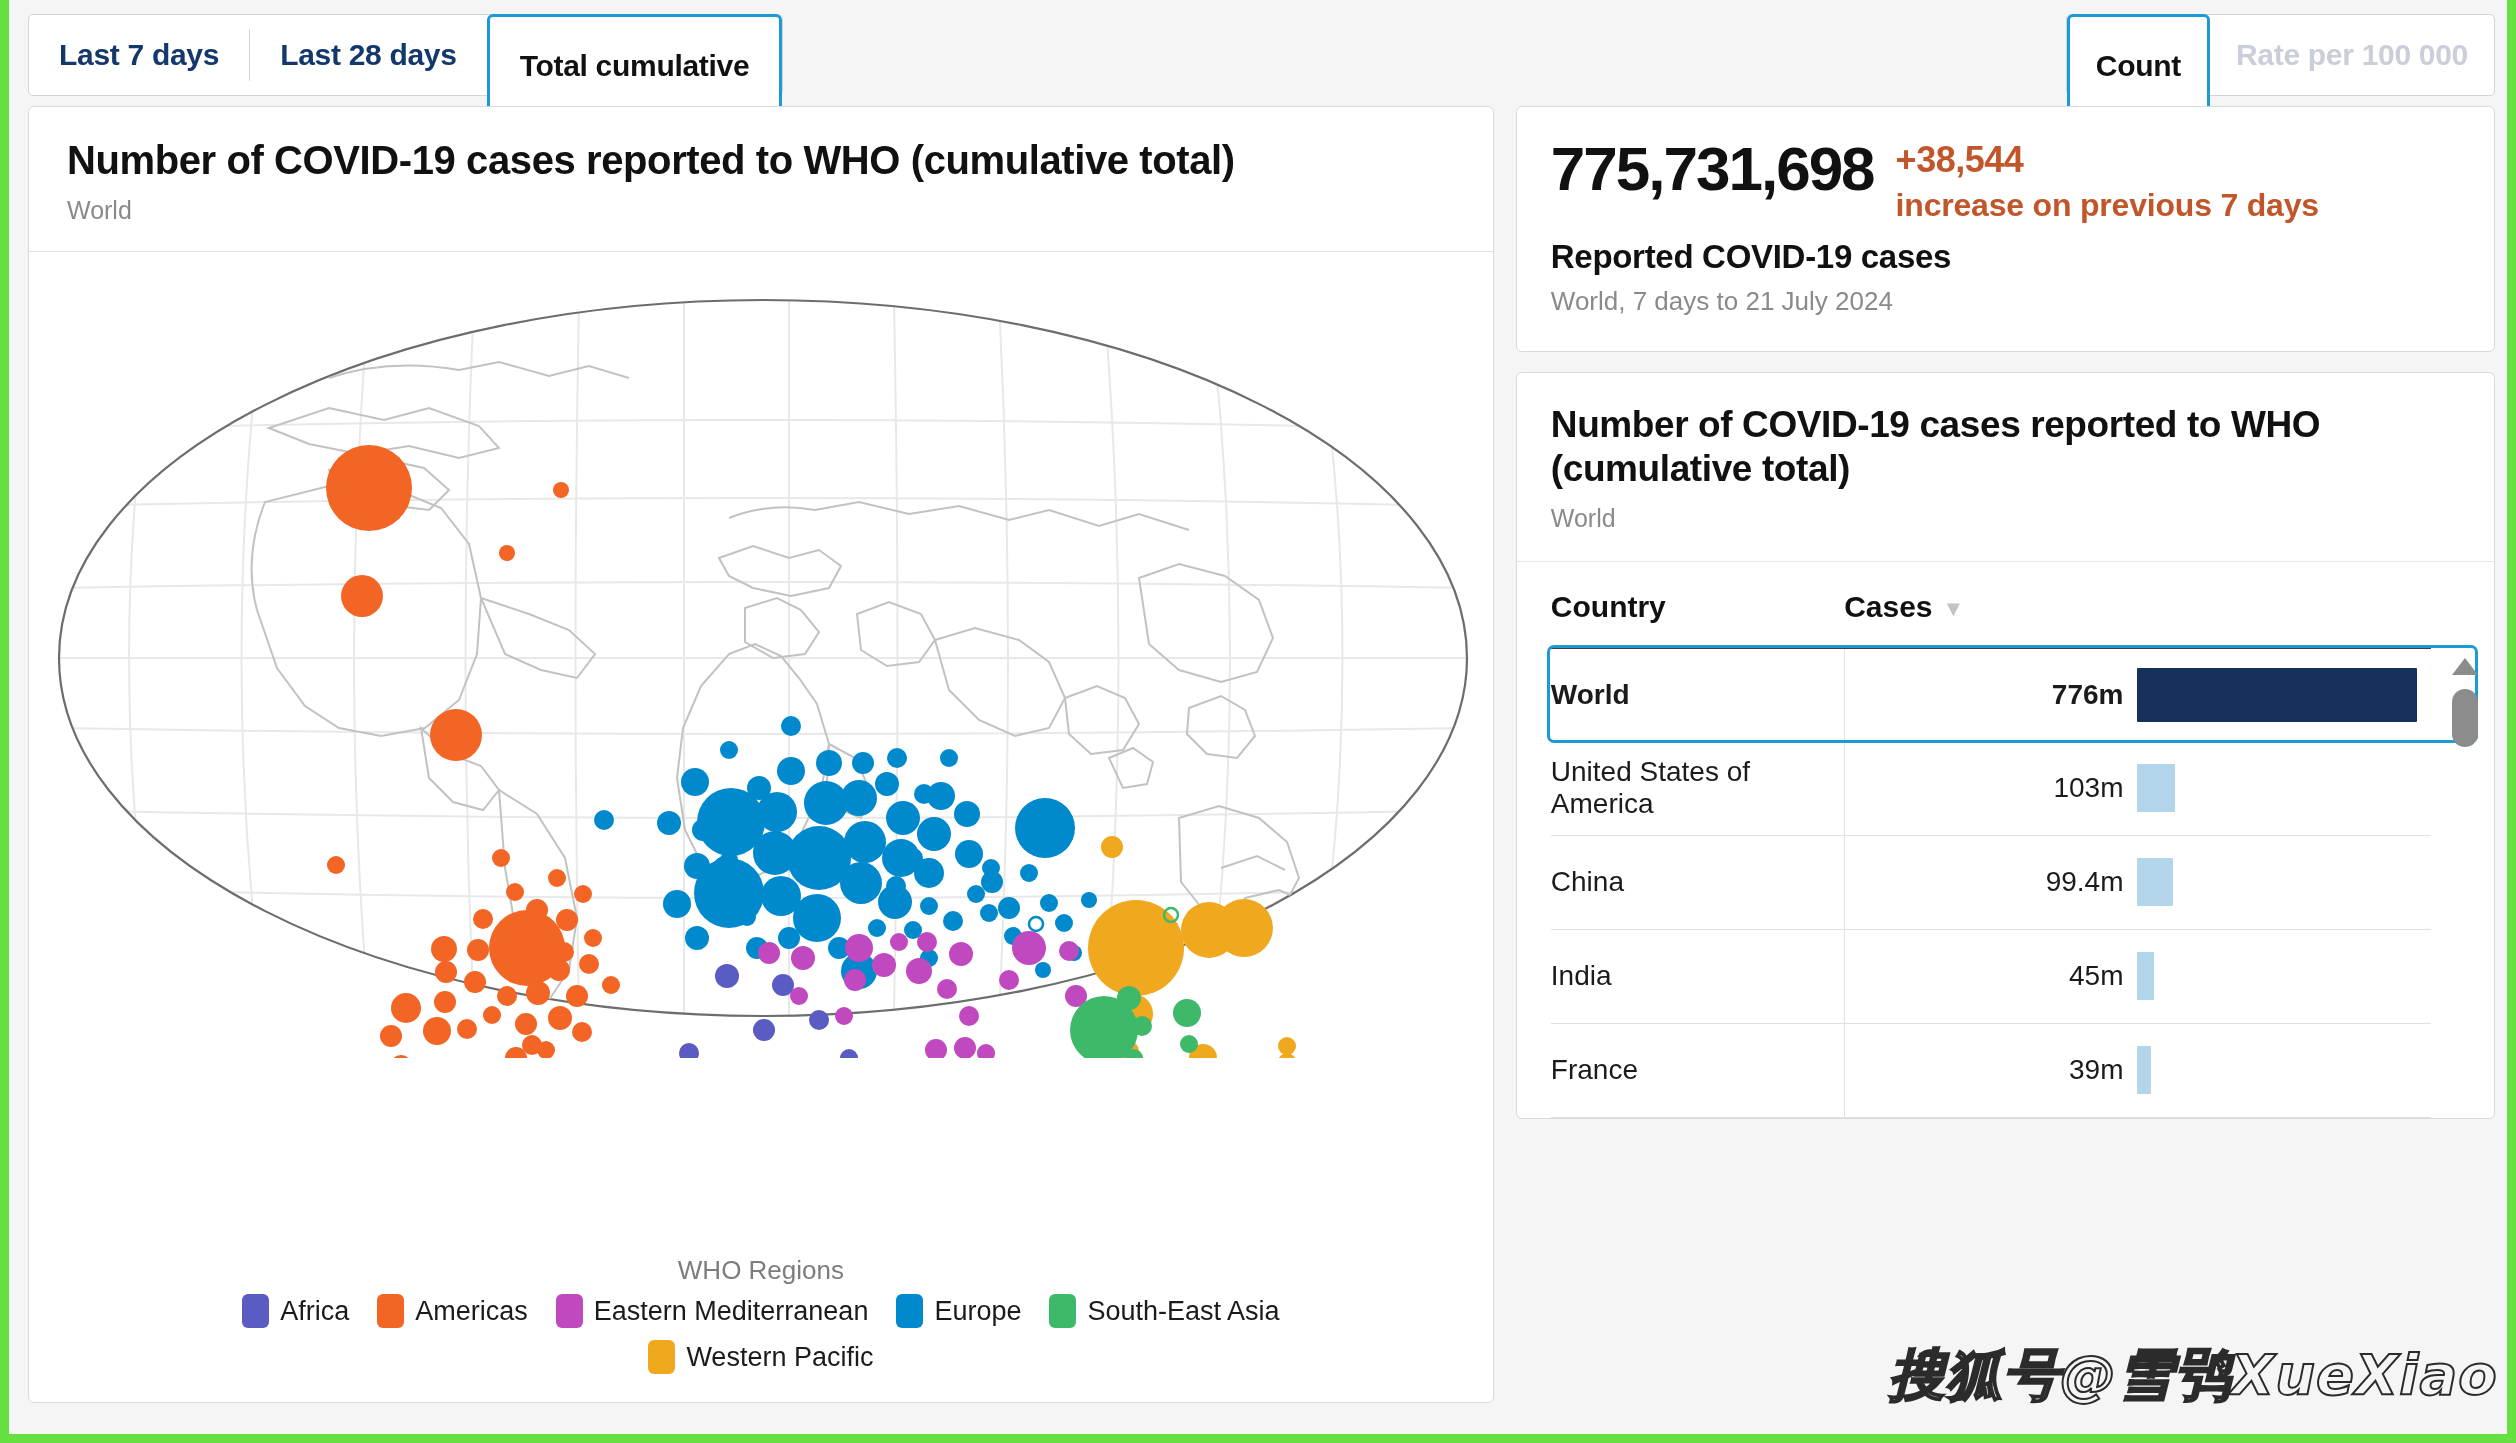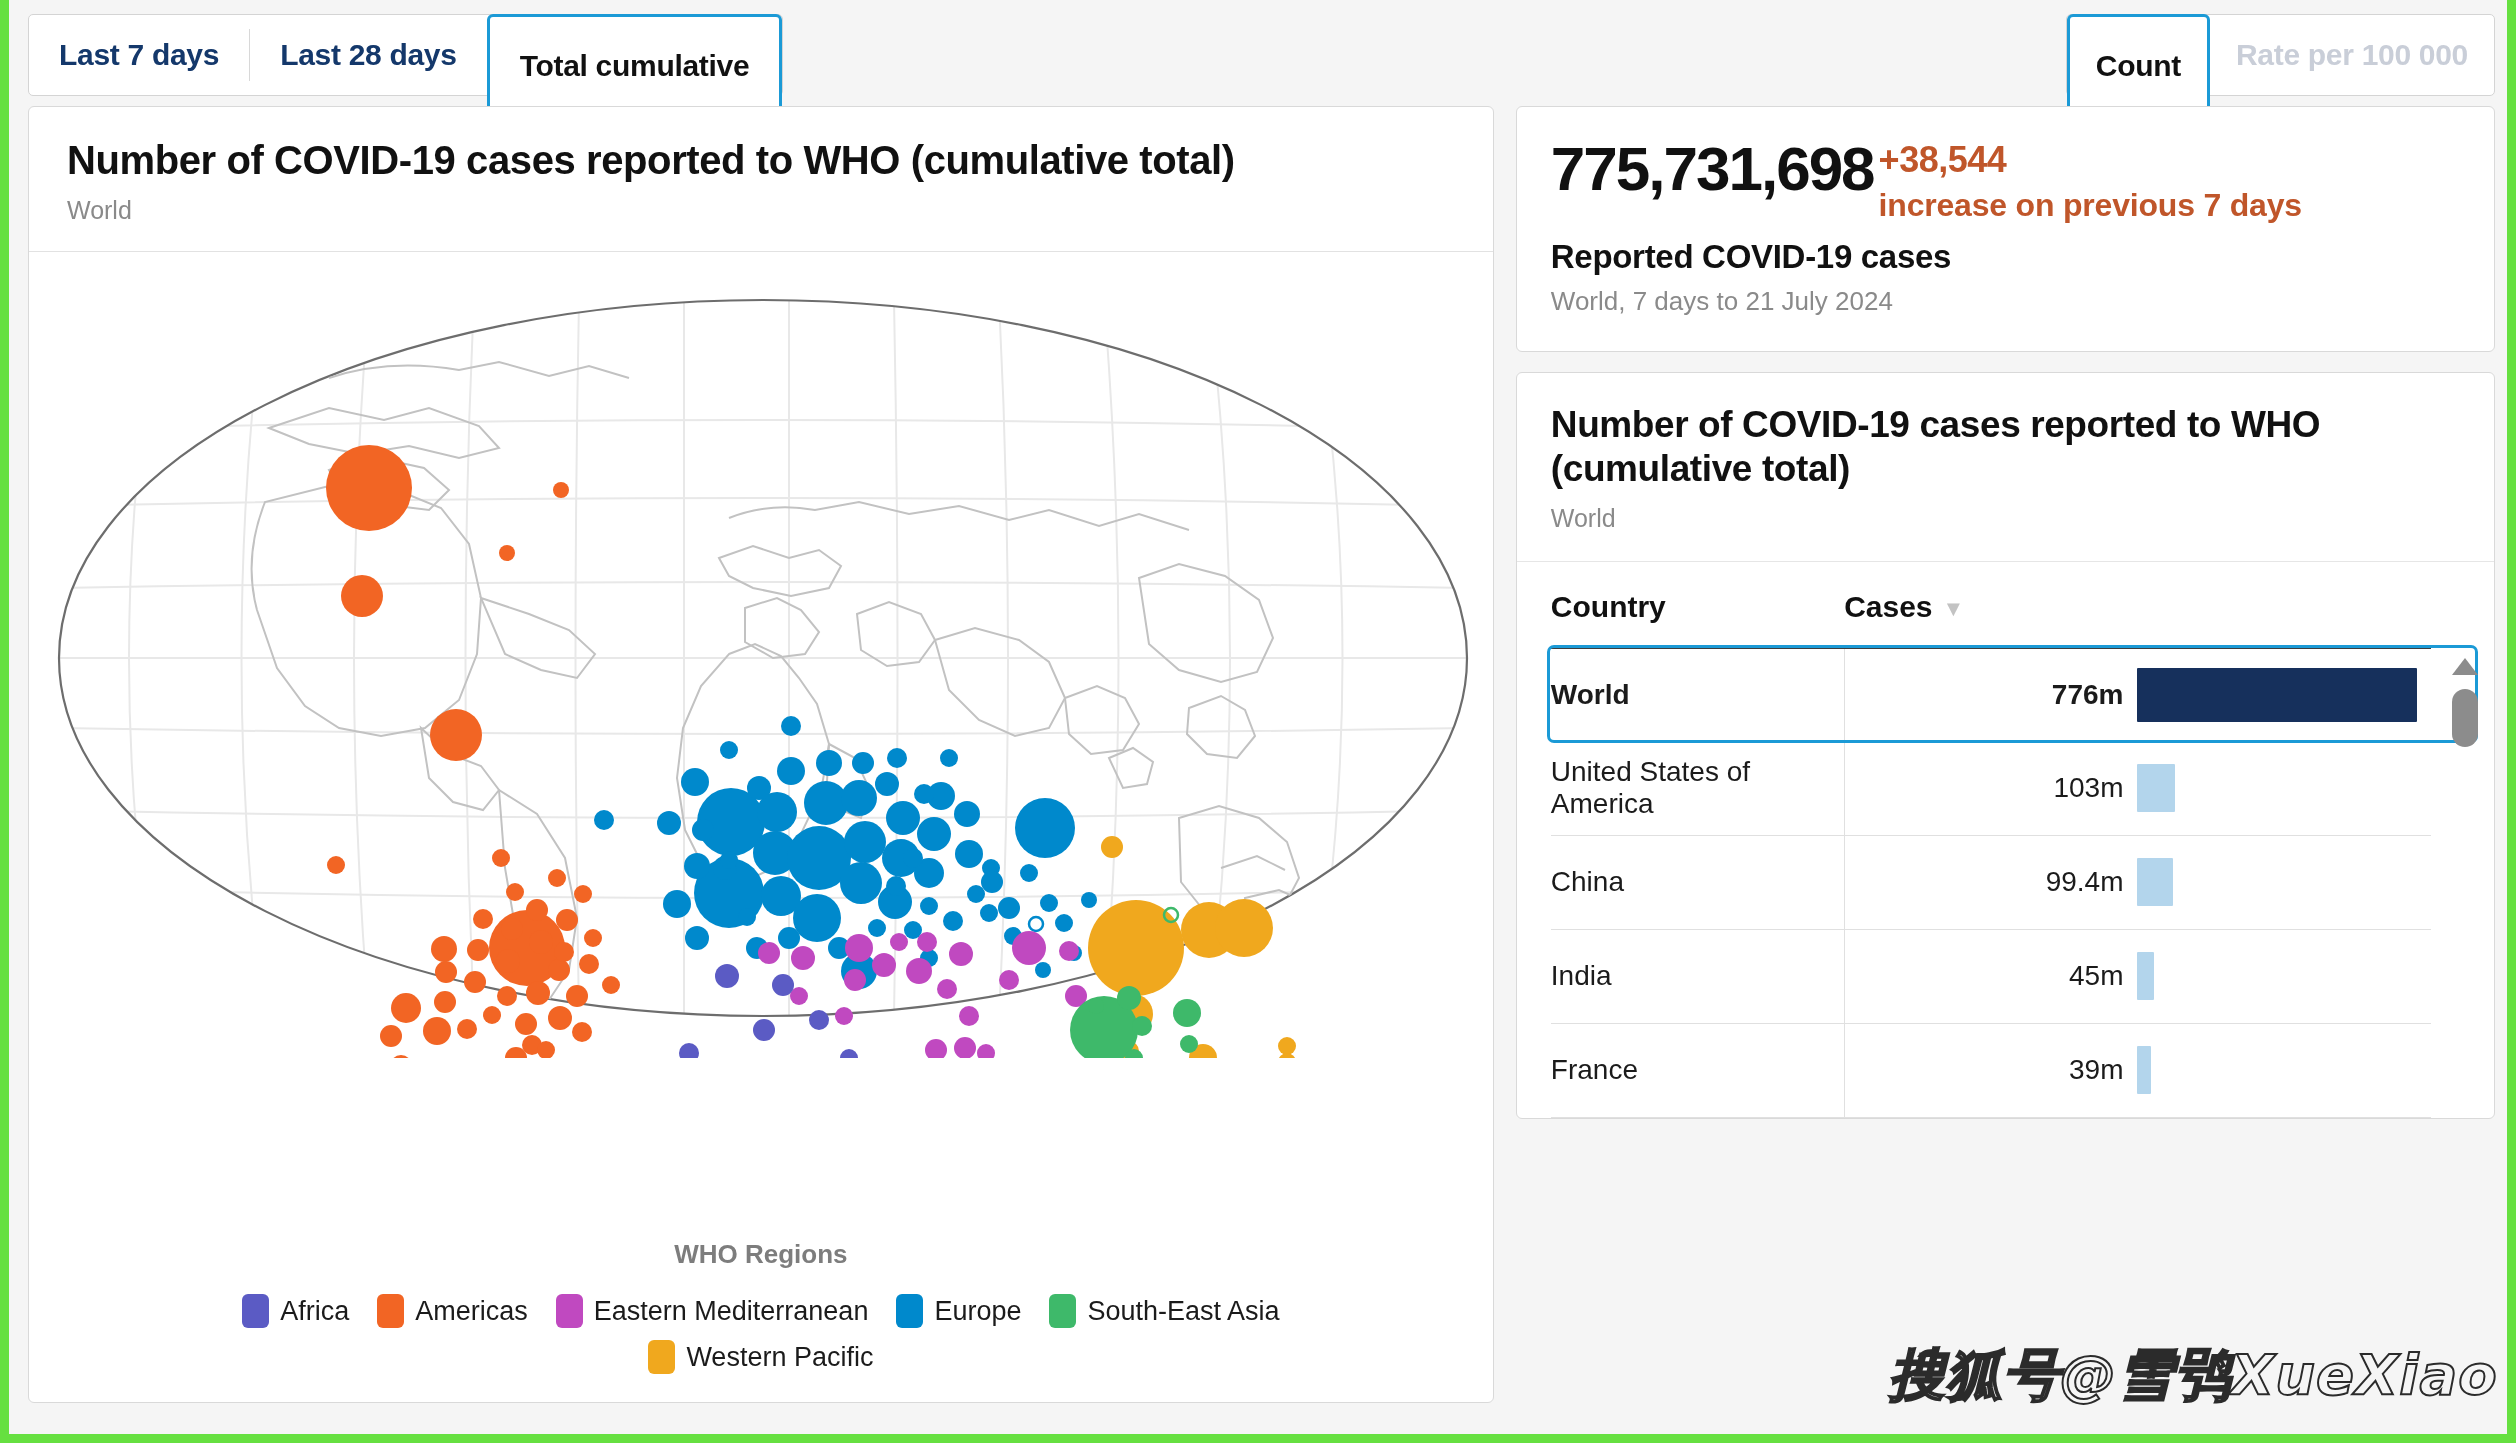--- a/index.html
+++ b/index.html
@@ -48,30 +48,30 @@
   .lc-title {
     font-size: 40px; font-weight: bold; color: #111; line-height: 1.18;
     letter-spacing: -0.4px; max-width: 1310px;
   }
   .lc-sub { font-size: 25px; color: #8a8a8a; margin-top: 12px; }
 
   .mapwrap { flex: 1; position: relative; }
   .mapsvg { position: absolute; left: 0; top: 6px; width: 1468px; height: 800px; }
 
   .legend { position: absolute; left: 0; right: 0; bottom: 28px; text-align: center; }
-  .legend-title { font-size: 26px; color: #7d7d7d; margin-bottom: 24px; font-weight: bold; }
+  .legend-title { font-size: 26px; color: #7d7d7d; margin-bottom: 8px; }
   .legend-row { display: flex; justify-content: center; align-items: center; gap: 28px; flex-wrap: wrap; }
   .legend-row + .legend-row { margin-top: 12px; }
   .legend-item { display: flex; align-items: center; gap: 11px; }
   .swatch { width: 27px; height: 34px; border-radius: 6px; }
   .legend-label { font-size: 27px; color: #1b1b1b; }
 
   
   .stat-card { padding: 30px 34px 34px 34px; }
-  .stat-top { display: flex; align-items: flex-start; gap: 5px; }
+  .stat-top { display: flex; align-items: flex-start; gap: 22px; }
   .bignum {
     font-size: 62px; font-weight: bold; color: #111; letter-spacing: -2px; line-height: 1.02;
   }
   .delta { padding-top: 4px; }
   .delta-val { font-size: 36px; font-weight: bold; color: #c0562a; line-height: 1.05; letter-spacing: -0.5px; }
   .delta-lbl { font-size: 32px; font-weight: bold; color: #c0562a; margin-top: 8px; letter-spacing: -0.2px; }
   .stat-name { font-size: 33px; font-weight: bold; color: #111; margin-top: 14px; letter-spacing: -0.3px; }
   .stat-scope { font-size: 26px; color: #8a8a8a; margin-top: 10px; }
 
   

